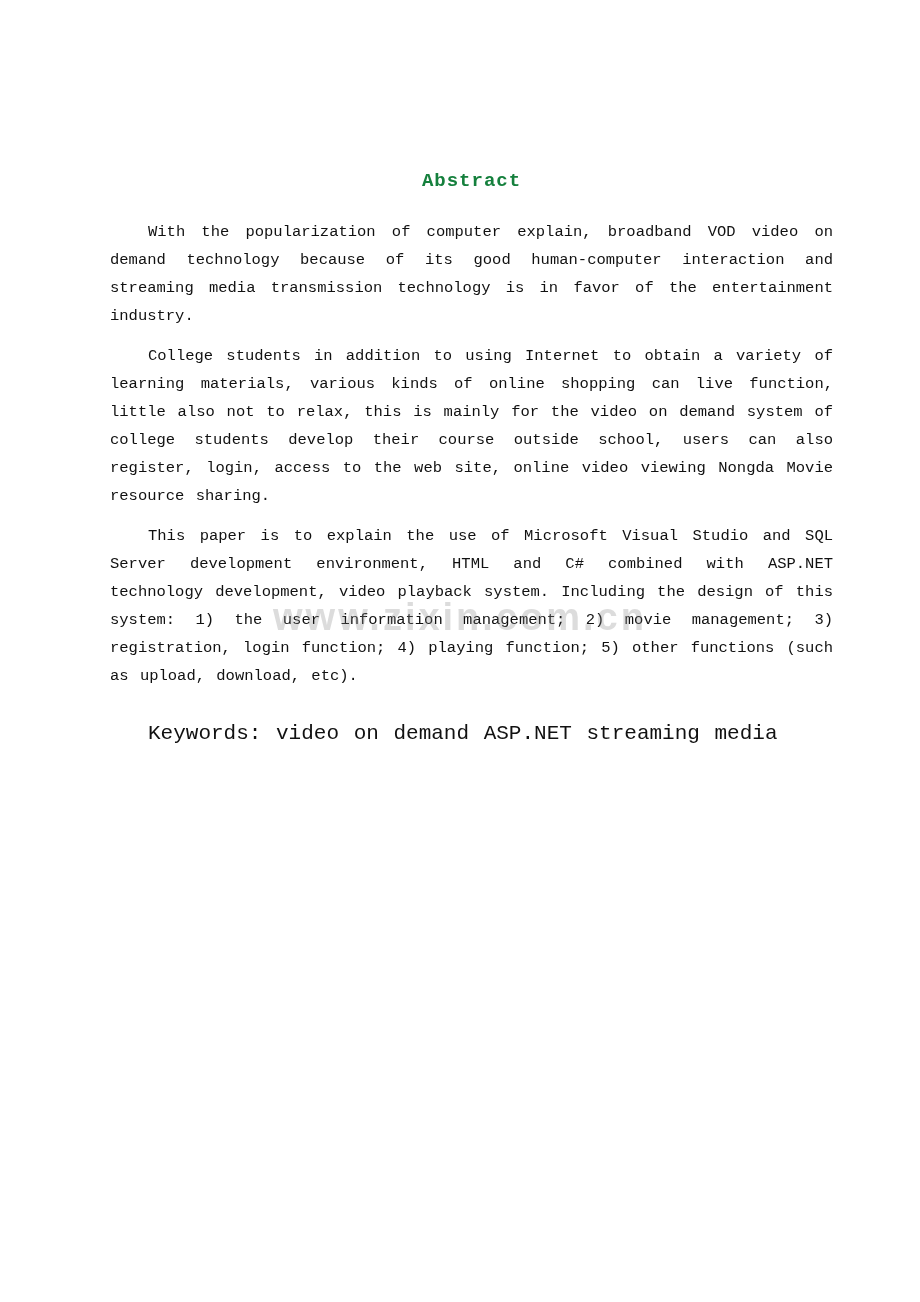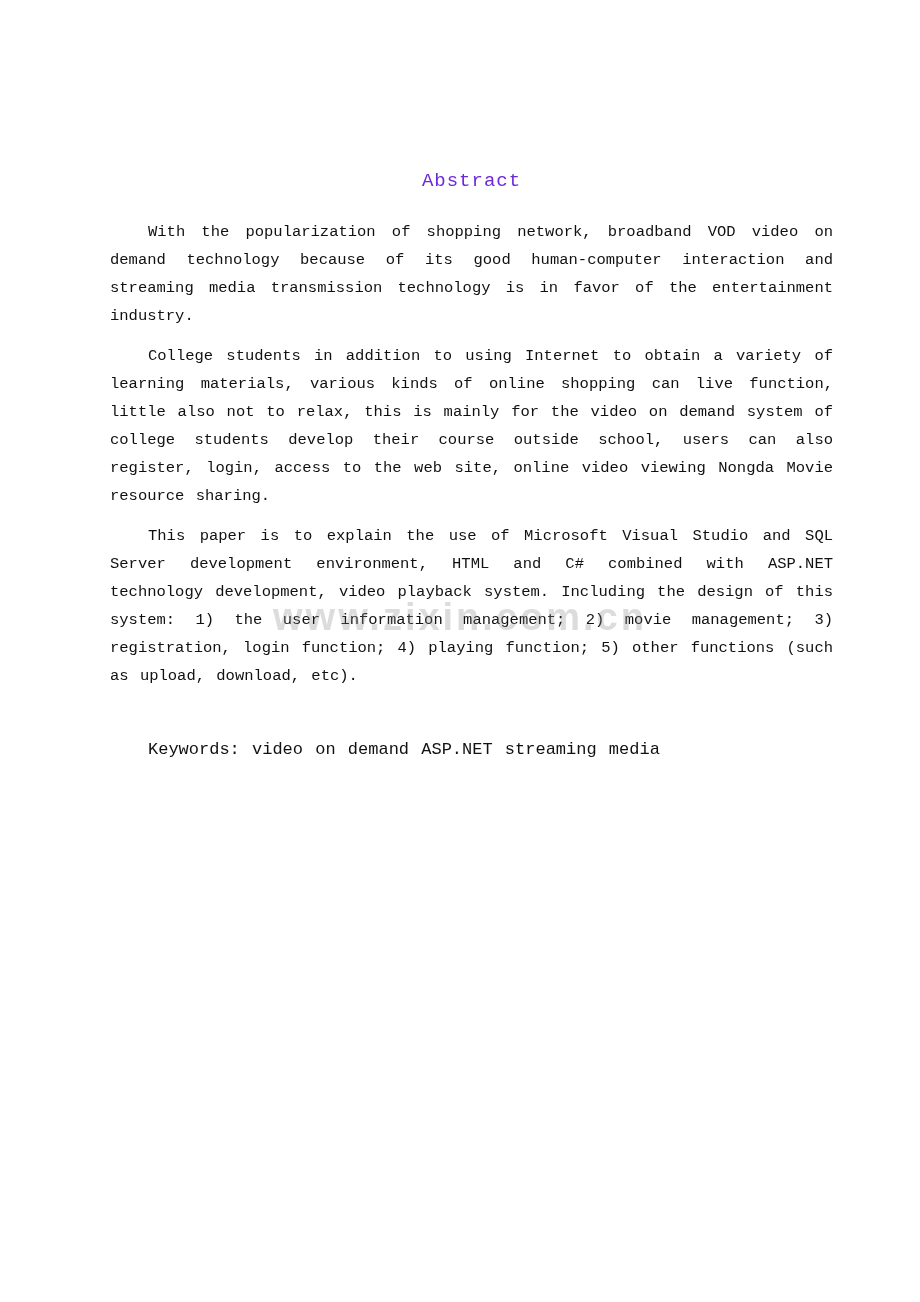--- a/index.html
+++ b/index.html
@@ -18,40 +18,40 @@
     color: #111111;
   }
   .content {
     position: absolute;
     left: 110px;
     top: 170px;
     width: 723px;
   }
   .doc-title {
     font-size: 19px;
-    font-weight: normal;
+    font-weight: bold;
     text-align: center;
     letter-spacing: 1px;
     margin: 0 0 26px 0;
-    color: #6d28d9;
+    color: #15803d;
   }
   .para {
     font-size: 15.5px;
     line-height: 28px;
     text-align: justify;
     text-justify: inter-word;
     text-indent: 38px;
     margin: 0 0 12px 0;
     word-spacing: 2px;
   }
   .keywords {
-    font-size: 17px;
+    font-size: 21px;
     line-height: 28px;
     text-indent: 38px;
-    margin: 46px 0 0 0;
+    margin: 30px 0 0 0;
     word-spacing: 2px;
   }
   .watermark {
     position: absolute;
     left: 50%;
     top: 596px;
     transform: translateX(-50%);
     font-size: 38px;
     letter-spacing: 3px;
     color: rgba(140, 140, 140, 0.30);
@@ -61,21 +61,21 @@
     font-weight: bold;
   }
 </style>
 </head>
 <body>
 
 <div class="page">
   <div class="content">
     <h1 class="doc-title">Abstract</h1>
 
-    <p class="para">With the popularization of shopping network, broadband VOD video on demand technology because of its good human-computer interaction and streaming media transmission technology is in favor of the entertainment industry.</p>
+    <p class="para">With the popularization of computer explain, broadband VOD video on demand technology because of its good human-computer interaction and streaming media transmission technology is in favor of the entertainment industry.</p>
 
     <p class="para">College students in addition to using Internet to obtain a variety of learning materials, various kinds of online shopping can live function, little also not to relax, this is mainly for the video on demand system of college students develop their course outside school, users can also register, login, access to the web site, online video viewing Nongda Movie resource sharing.</p>
 
     <p class="para">This paper is to explain the use of Microsoft Visual Studio and SQL Server development environment, HTML and C# combined with ASP.NET technology development, video playback system. Including the design of this system: 1) the user information management; 2) movie management; 3) registration, login function; 4) playing function; 5) other functions (such as upload, download, etc).</p>
 
 
     <p class="keywords">Keywords: video on demand ASP.NET streaming media</p>
   </div>
 
   <div class="watermark">www.zixin.com.cn</div>

